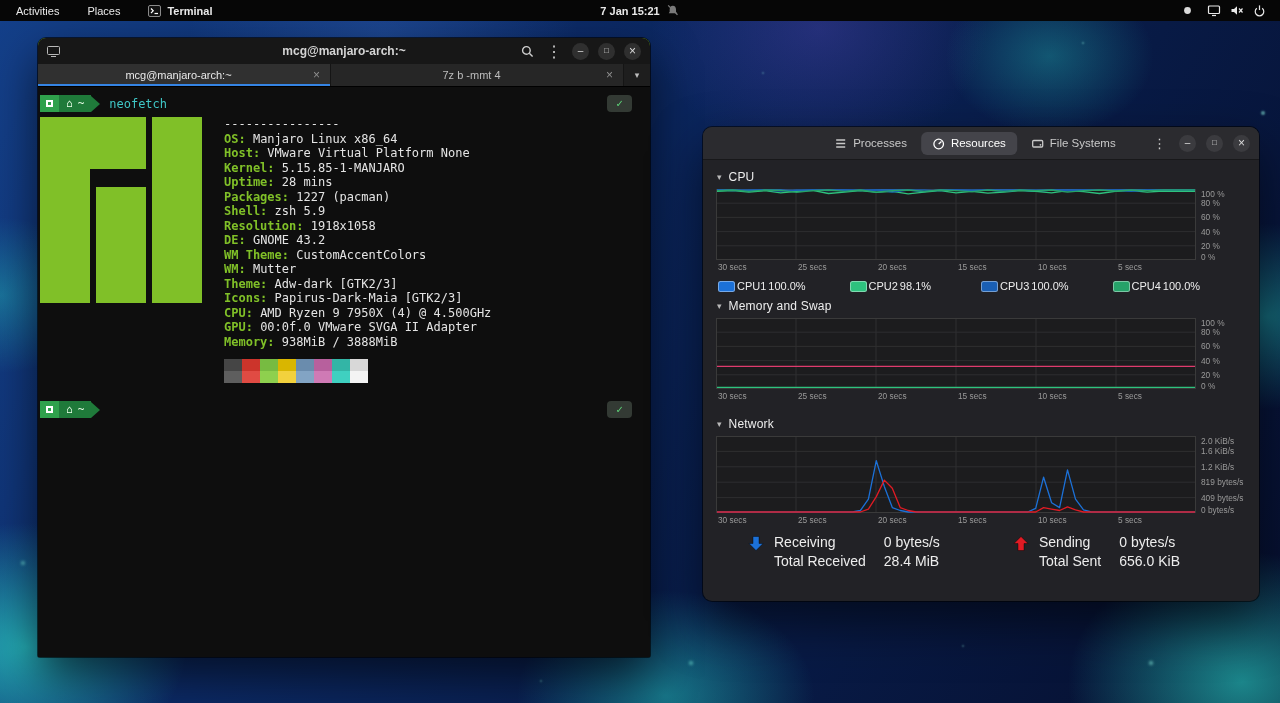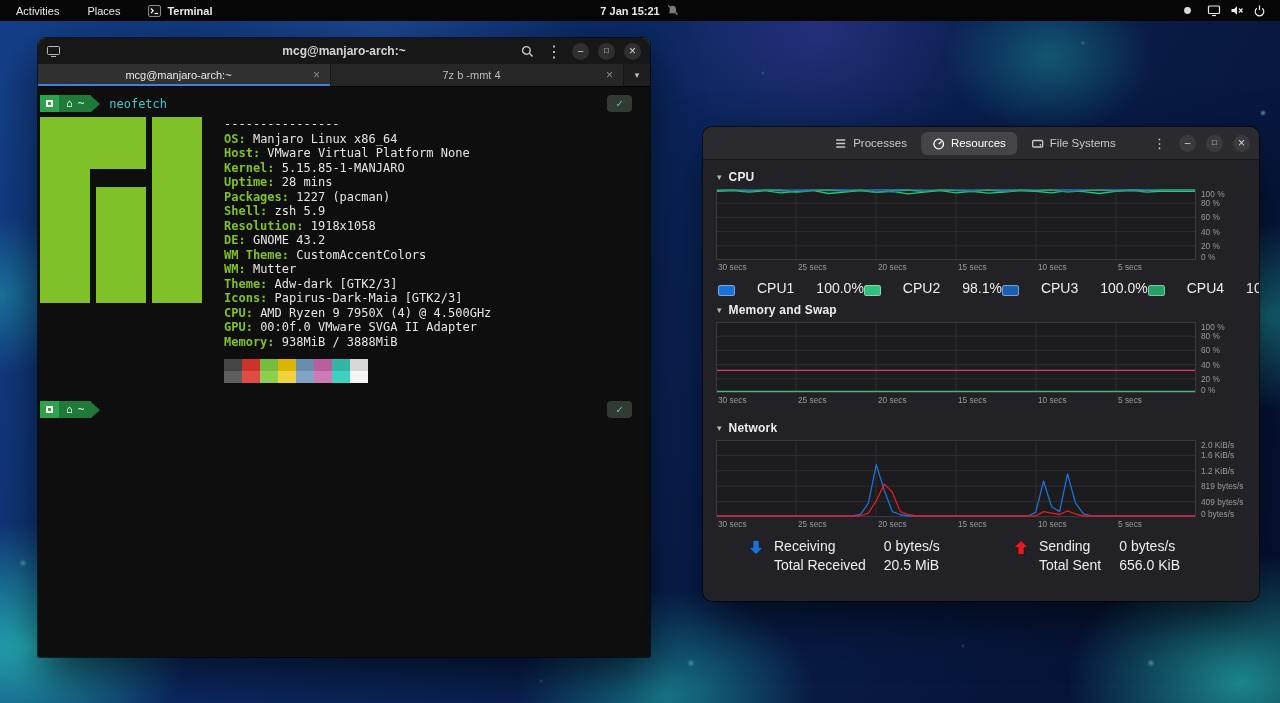--- a/index.html
+++ b/index.html
@@ -82,25 +82,25 @@
     border-bottom:1px solid #18181a;position:relative}
   .sm-tabs{position:absolute;left:50%;transform:translateX(-52%);display:flex;gap:3px}
   .sm-tab{display:flex;align-items:center;gap:6px;padding:5px 11px;border-radius:6px;font-size:11.5px;color:#c9c9c9;white-space:nowrap}
   .sm-tab.active{background:#44444a;color:#fff}
   .sm-controls{margin-left:auto;display:flex;align-items:center;gap:10px}
   .sm-controls .winbtn{background:#3b3b3f}
   .kebab{color:#cfcfcf;font-size:13px;padding:0 3px}
   .sm-body{padding:3px 13px 6px;color:#ededed}
   .sec-head{display:flex;align-items:center;gap:7px;margin:7px 0 5px;padding-left:1px}
   .tri{font-size:9px;color:#b8b8b8}
-  .sec-ttl{font-size:12px;font-weight:bold;letter-spacing:.2px}
+  .sec-ttl{font-size:12px;font-weight:normal;letter-spacing:.2px}
   .chart{width:100%;height:84px}
   .chart.net{height:90px}
   .cpu-leg{display:grid;grid-template-columns:repeat(4,1fr);margin:7px 2px 1px}
-  .leg-item{display:flex;align-items:flex-end;gap:22px;font-size:14px}
+  .leg-item{display:flex;align-items:flex-end;gap:2px;font-size:11px}
   .swatch{width:17px;height:11px;border-radius:2.5px;border:1px solid rgba(255,255,255,.4);flex:none}
   .mem-leg{display:grid;grid-template-columns:1fr 1fr;margin:8px 0 1px}
   .mem-item{display:flex;gap:9px;padding-left:32px;align-items:flex-start}
   .mem-item .t1{font-size:11.5px;margin-bottom:3px}
   .mem-item .t2{font-size:11px;color:#d9d9d9;margin-bottom:2px}
   .net-leg{display:grid;grid-template-columns:1fr 1fr;margin:8px 0 0}
   .net-item{display:flex;gap:10px;padding-left:32px;align-items:flex-start}
   .net-grid{display:grid;grid-template-columns:auto auto;column-gap:18px;row-gap:3px;font-size:14px}
 </style>
 </head>
@@ -423,21 +423,21 @@
       </div>
     <div class="net-leg">
       <div class="net-item">
         <svg width="16" height="17" viewBox="0 0 16 16" style="color:var(--receive);margin-top:1px">
           <polygon points="5,1 11,1 11,8 15,8 8,15 1,8 5,8" fill="currentColor" stroke="rgba(0,0,0,.4)"></polygon>
         </svg>
         <div class="net-grid">
           <span>Receiving</span>
           <span>0 bytes/s</span>
           <span>Total Received</span>
-          <span>20.5 MiB</span>
+          <span>28.4 MiB</span>
         </div>
       </div>
       <div class="net-item">
         <svg width="16" height="17" viewBox="0 0 16 16" style="color:var(--send);margin-top:1px">
           <polygon points="5,15 11,15 11,8 15,8 8,1 1,8 5,8" fill="currentColor" stroke="rgba(0,0,0,.4)"></polygon>
         </svg>
         <div class="net-grid">
           <span>Sending</span>
           <span>0 bytes/s</span>
           <span>Total Sent</span>

